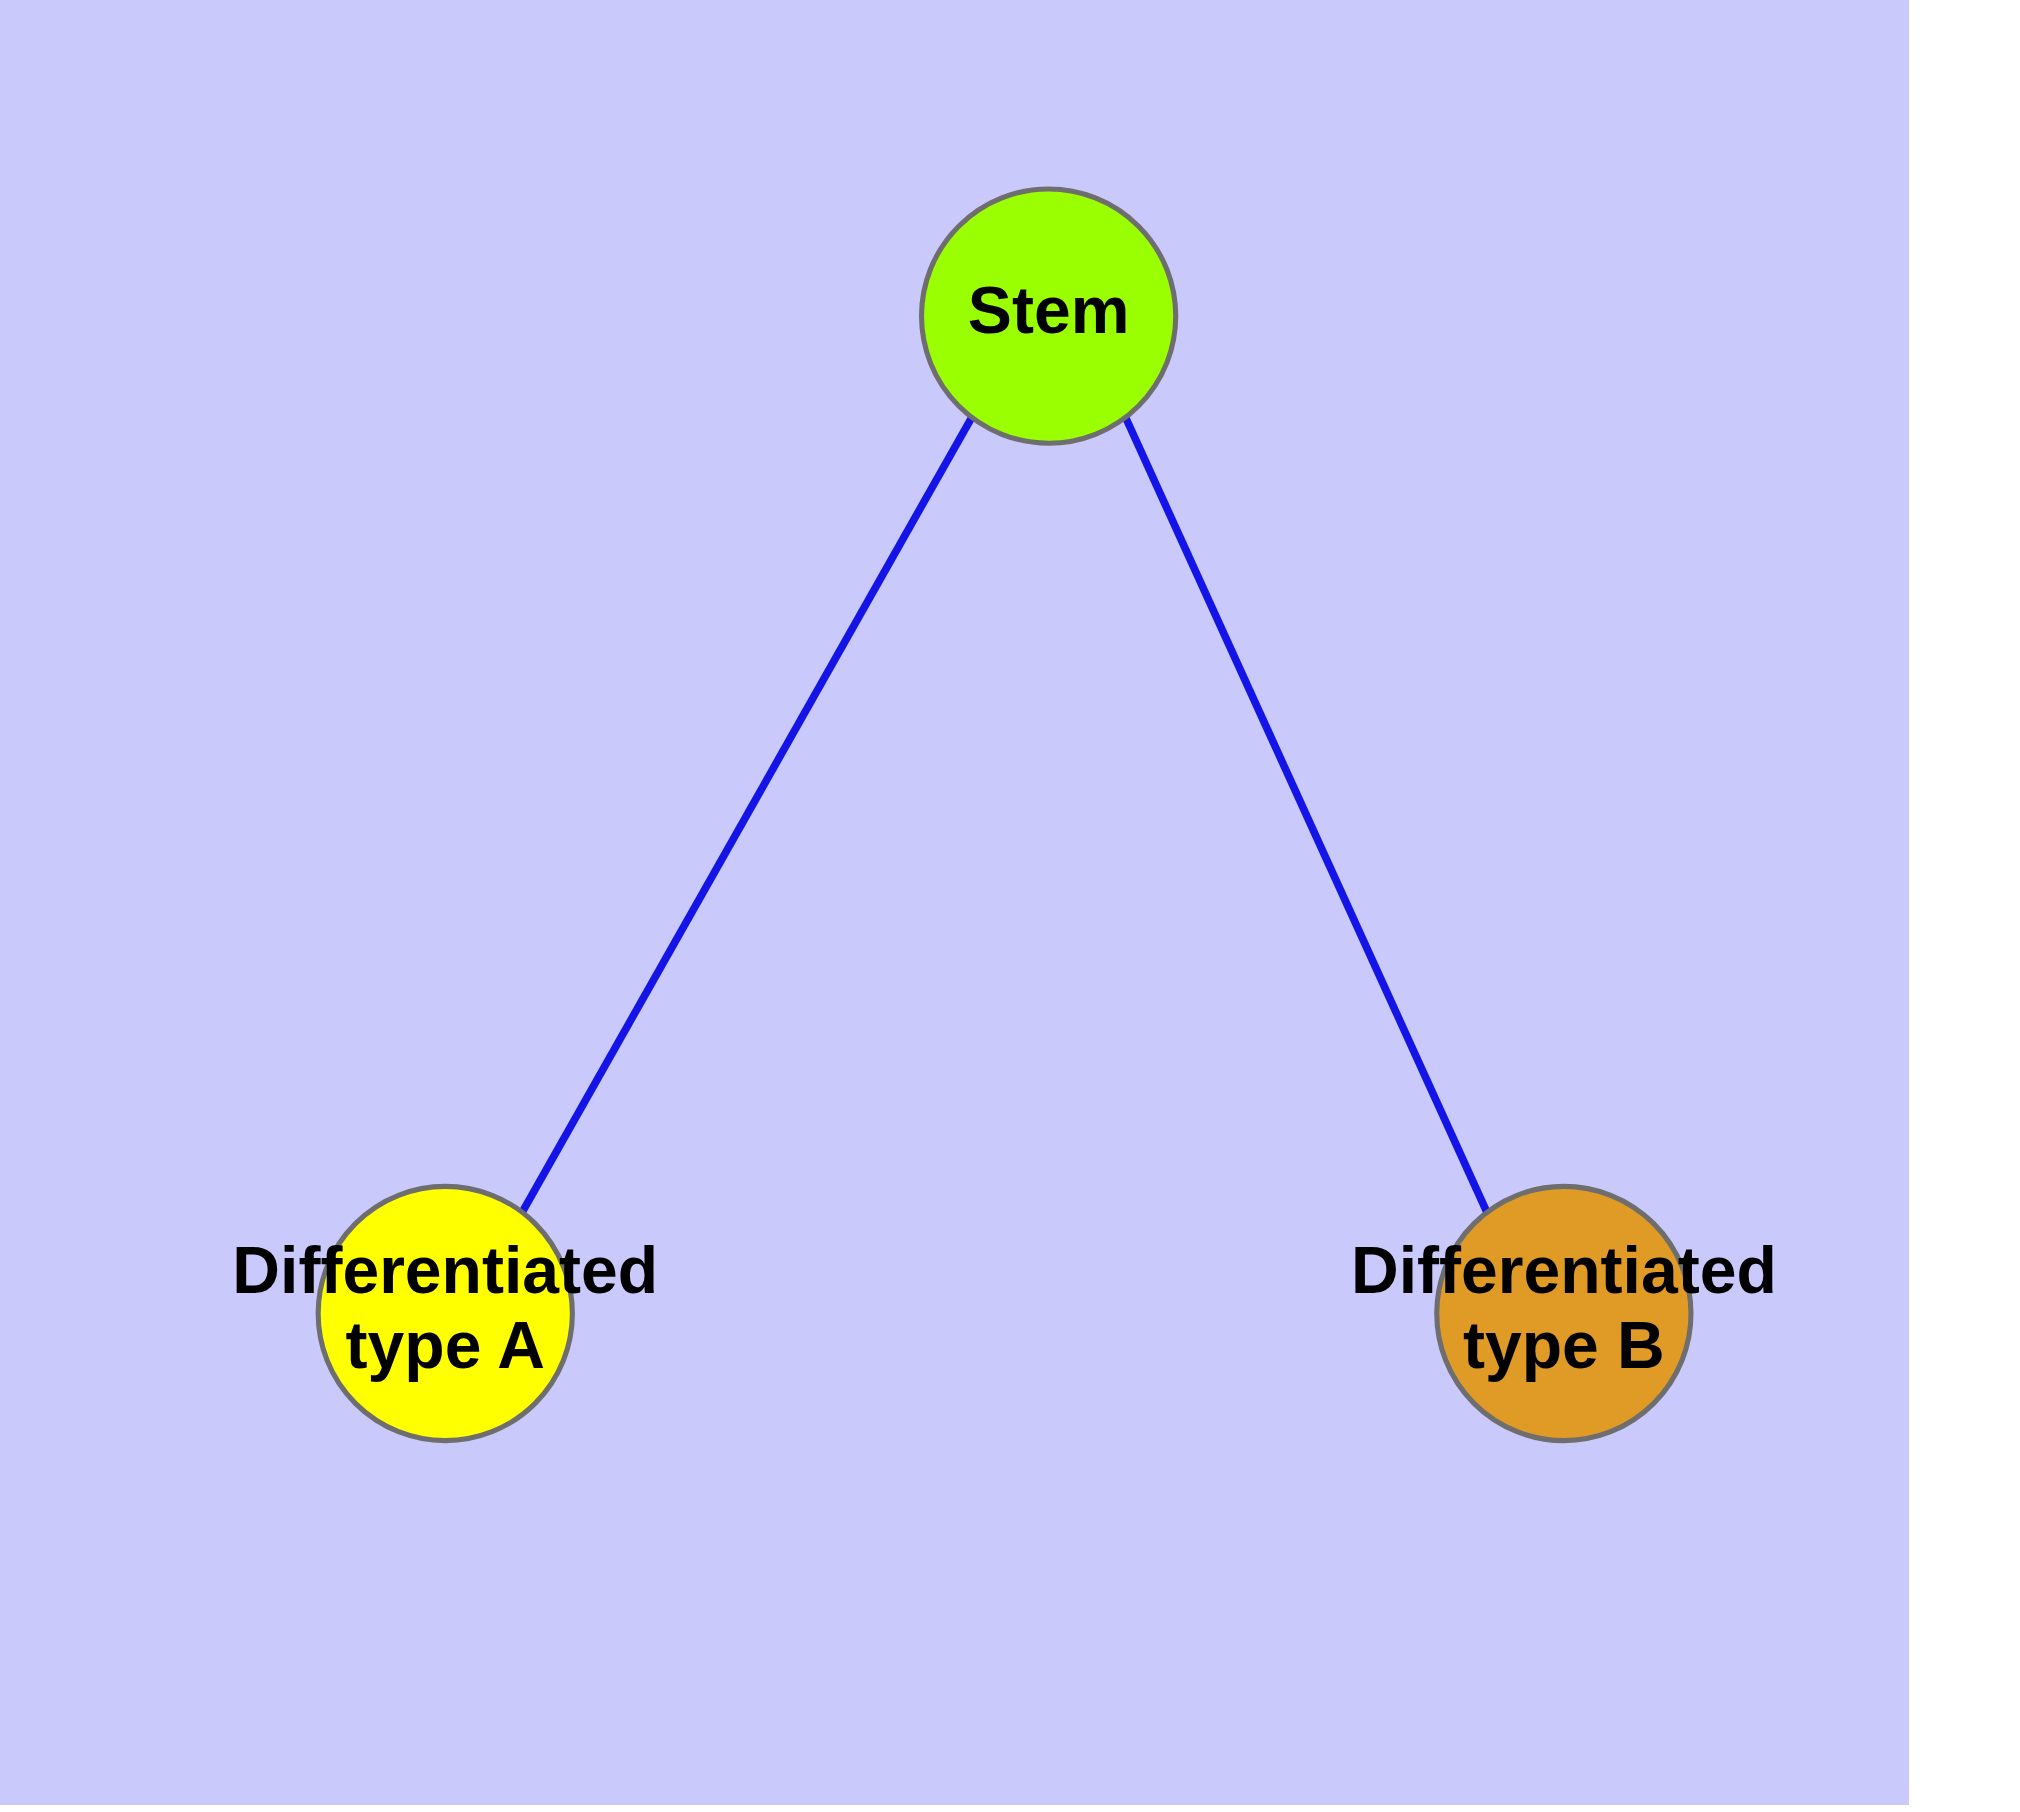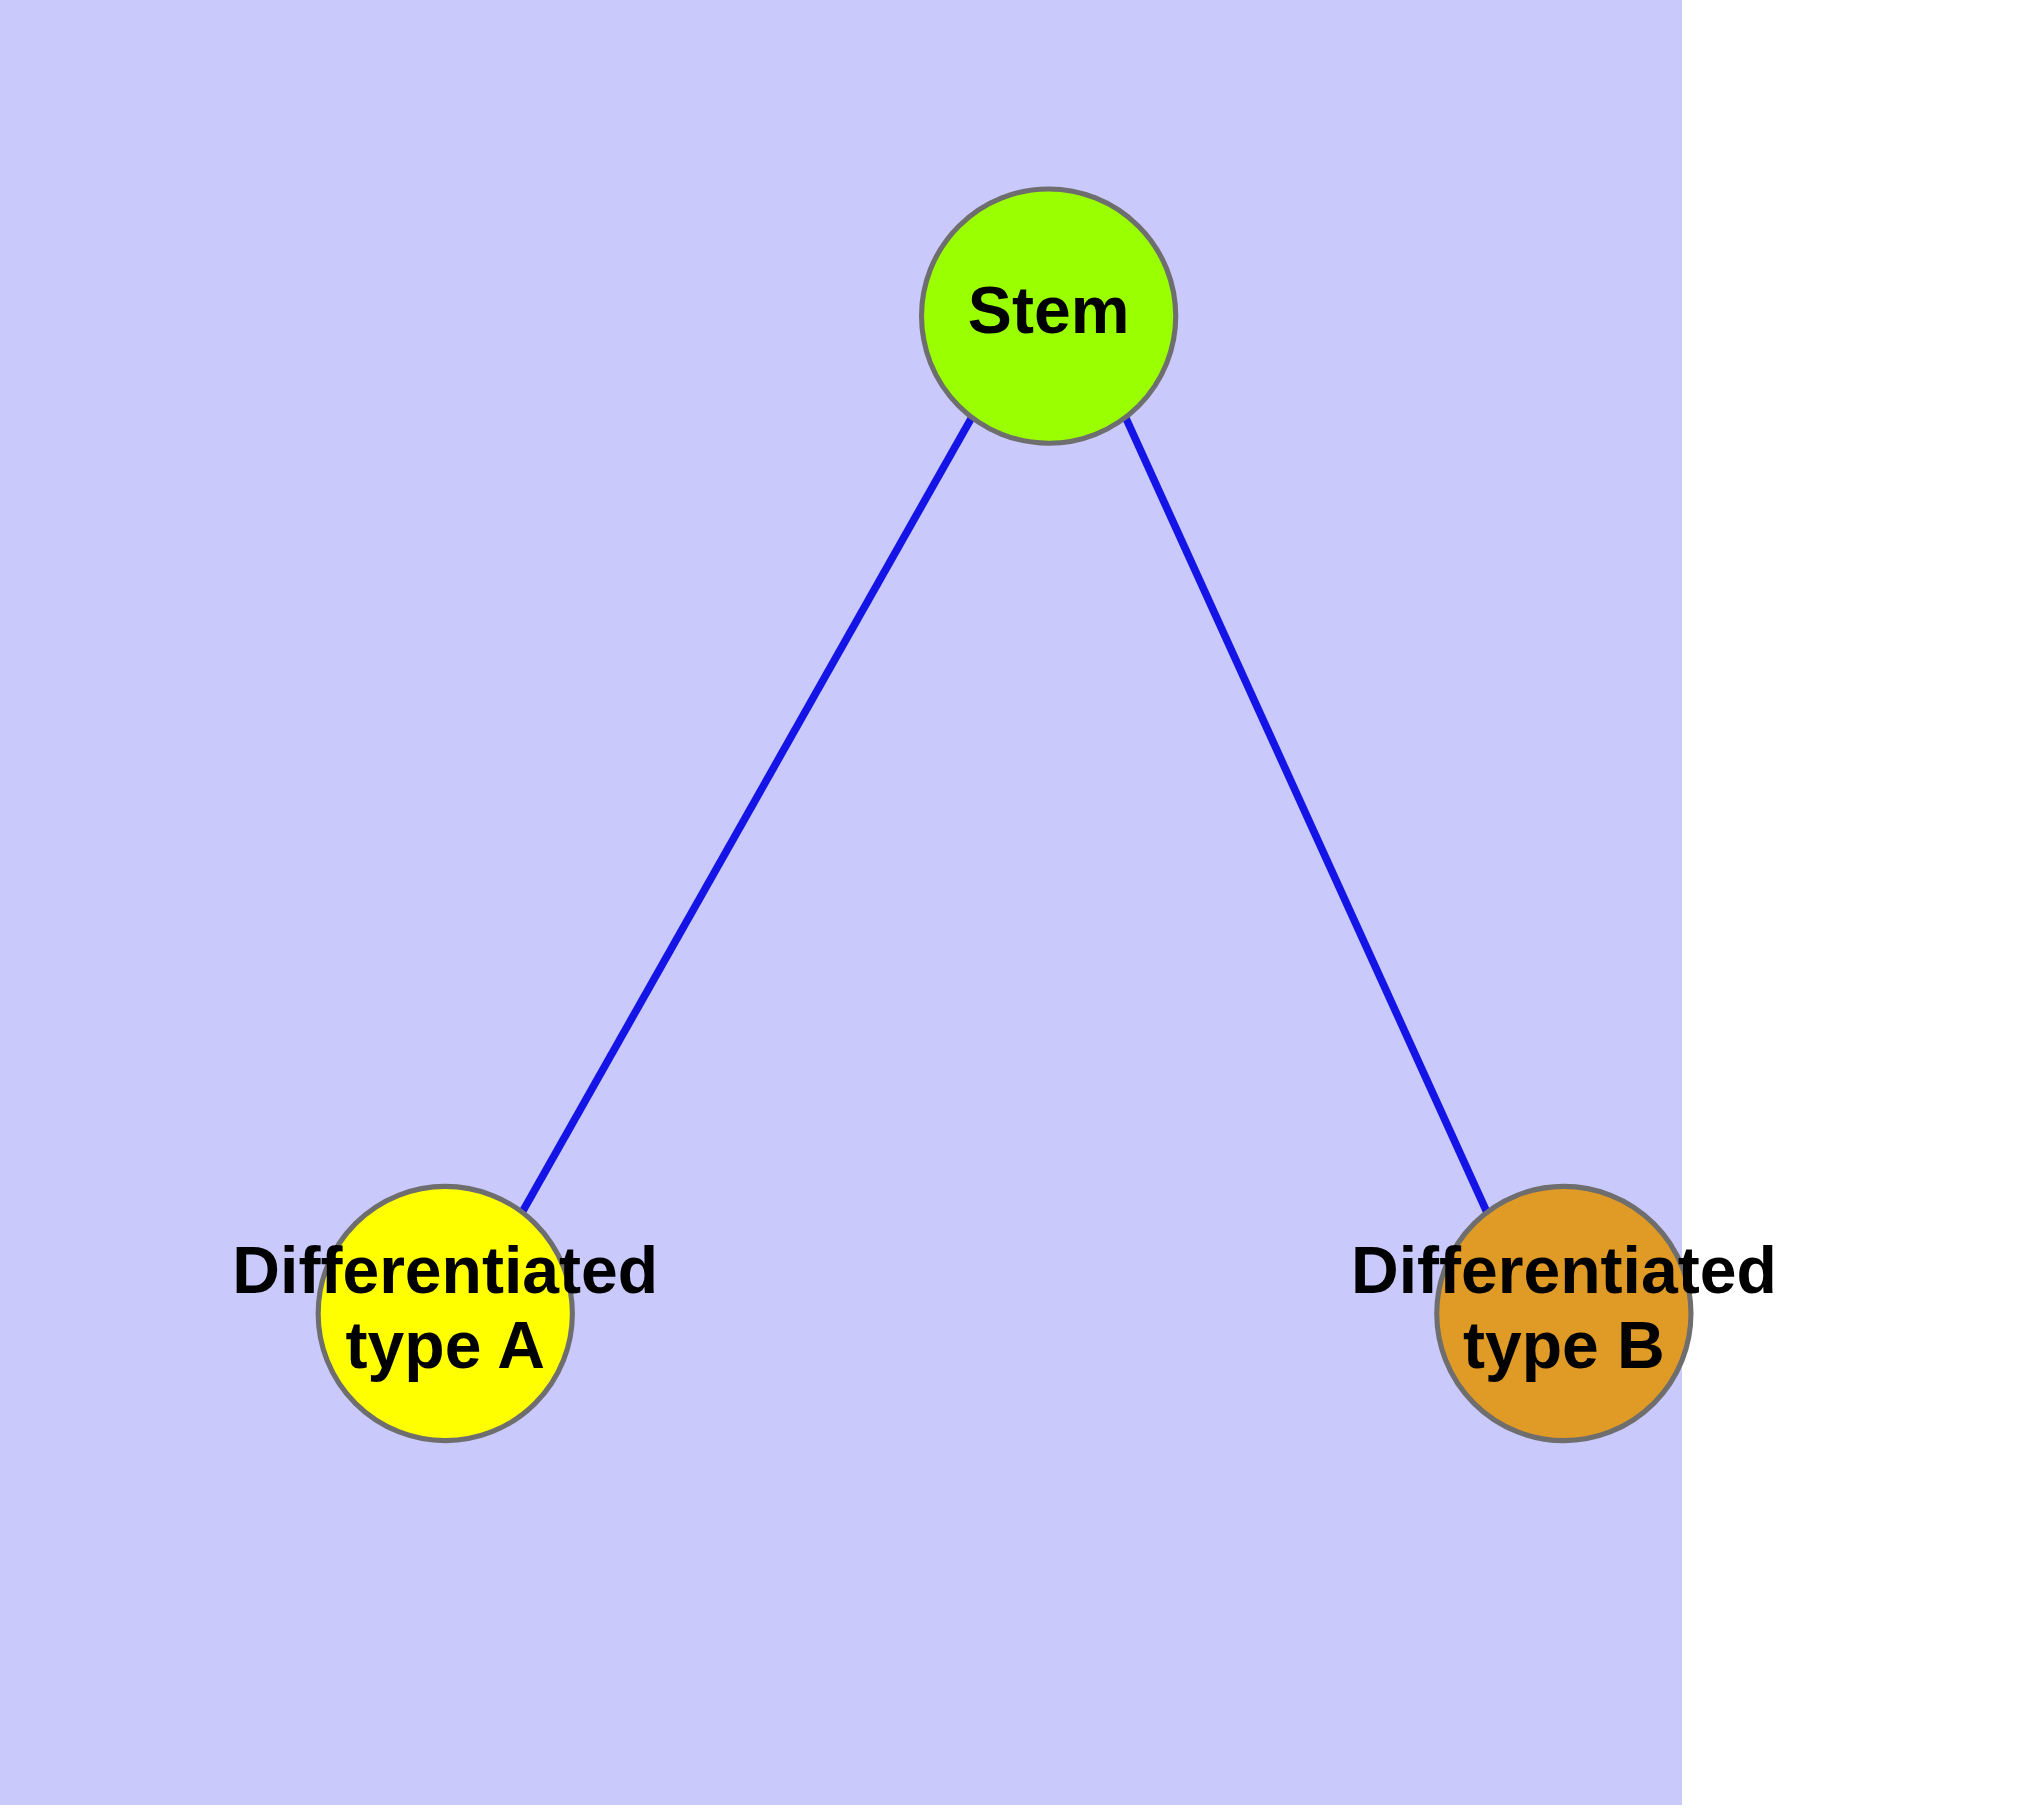--- a/index.html
+++ b/index.html
@@ -9,21 +9,21 @@
     background: #ffffff;
   }
   body {
     width: 2021px;
     height: 1812px;
     overflow: hidden;
     font-family: "Liberation Sans", sans-serif;
   }
   #graph-canvas {
     position: relative;
-    width: 1682px;
+    width: 1909px;
     height: 1805px;
     background: #c9c9fc;
   }
   #graph-svg {
     position: absolute;
     left: 0;
     top: 0;
     width: 2021px;
     height: 1805px;
     display: block;

